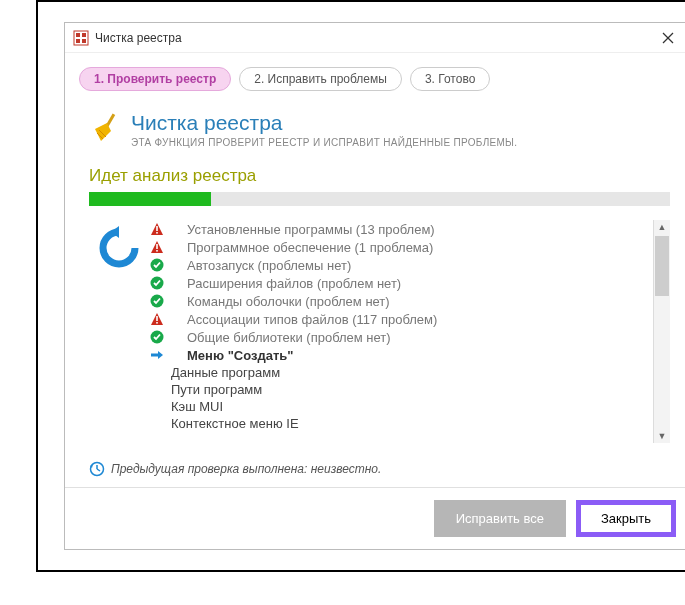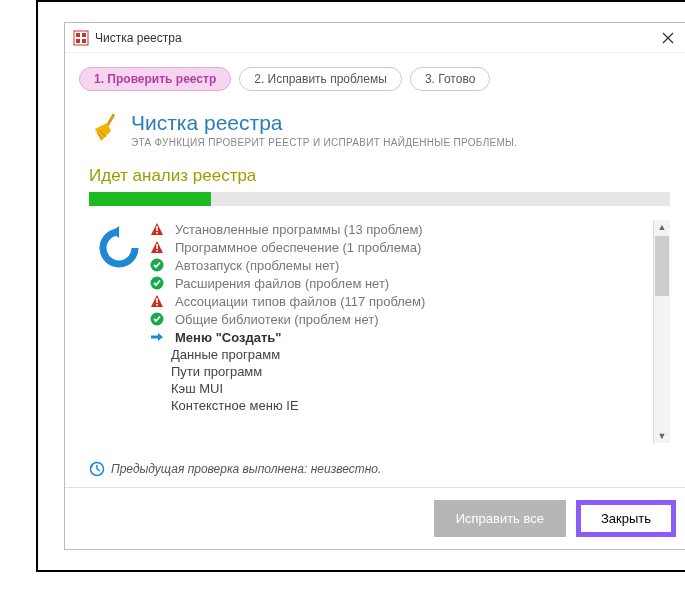--- a/index.html
+++ b/index.html
@@ -20,21 +20,21 @@
   .header-sub { font-size: 10px; color: #888; letter-spacing: 0.3px; margin-top: 2px; }
   .status { font-size: 17px; color: #9a9f00; padding: 10px 24px 6px 24px; }
   .progress-wrap { height: 14px; background: #e6e6e6; margin: 0 24px; position: relative; }
   .progress-fill { position: absolute; left: 0; top: 0; bottom: 0; width: 21%; background: #1fba1f; }
   .scan-area { display: flex; margin: 14px 24px 8px 24px; flex: 1; overflow: hidden; }
   .spin-icon { width: 60px; display: flex; justify-content: center; padding-top: 6px; }
   .list-pane { flex: 1; border-right: 1px solid #dcdcdc; overflow-y: auto; padding-right: 6px; position: relative; }
   .scrollbar { width: 16px; background: #f3f3f3; display: flex; flex-direction: column; align-items: center; }
   .sb-arrow { font-size: 9px; color: #666; padding: 2px 0; }
   .sb-thumb { width: 14px; height: 60px; background: #cdcdcd; margin-top: 2px; }
-  .item { display: flex; align-items: center; gap: 10px; padding: 1px 0; font-size: 13px; }
+  .item { display: flex; align-items: center; gap: 22px; padding: 1px 0; font-size: 13px; }
   .item .lbl { color: #777; }
   .item.error .lbl { color: #777; }
   .item.current .lbl { font-weight: 700; color: #333; }
   .item.pending .lbl { color: #444; }
   .item.pending { padding-left: 22px; }
   .ico { width: 16px; height: 16px; display: flex; align-items: center; justify-content: center; }
   .prev-row { display: flex; align-items: center; gap: 6px; padding: 10px 24px; font-size: 12px; color: #555; font-style: italic; }
   .footer { border-top: 1px solid #e0e0e0; padding: 12px 18px; display: flex; justify-content: flex-end; gap: 10px; }
   .btn { min-width: 100px; padding: 6px 18px; font-size: 13px; border: 4px solid #0f766e; background: #fff; cursor: pointer; }
   .btn.fix { background: #b6b6b6; color: #fff; border-color: #b6b6b6; }
@@ -131,20 +131,29 @@
         </div>
         <div class="item ok">
           <span class="ico">
               <svg width="14" height="14" viewBox="0 0 14 14">
                 <circle cx="7" cy="7" r="6.5" fill="#19a94a"></circle>
                 <path d="M4 7 L6 9 L10 4.5" stroke="#fff" stroke-width="1.8" fill="none"></path>
               </svg>
             </span>
           <span class="lbl">Расширения файлов (проблем нет)</span>
         </div>
+        <div class="item ok">
+          <span class="ico">
+              <svg width="14" height="14" viewBox="0 0 14 14">
+                <circle cx="7" cy="7" r="6.5" fill="#19a94a"></circle>
+                <path d="M4 7 L6 9 L10 4.5" stroke="#fff" stroke-width="1.8" fill="none"></path>
+              </svg>
+            </span>
+          <span class="lbl">Команды оболочки (проблем нет)</span>
+        </div>
         <div class="item error">
           <span class="ico">
               <svg width="14" height="14" viewBox="0 0 14 14">
                 <polygon points="7,1 13,13 1,13" fill="#cc2b1d"></polygon>
                 <rect x="6.2" y="4" width="1.6" height="5" fill="#fff"></rect>
                 <rect x="6.2" y="10" width="1.6" height="1.6" fill="#fff"></rect>
               </svg>
             </span>
           <span class="lbl">Ассоциации типов файлов (117 проблем)</span>
         </div>

